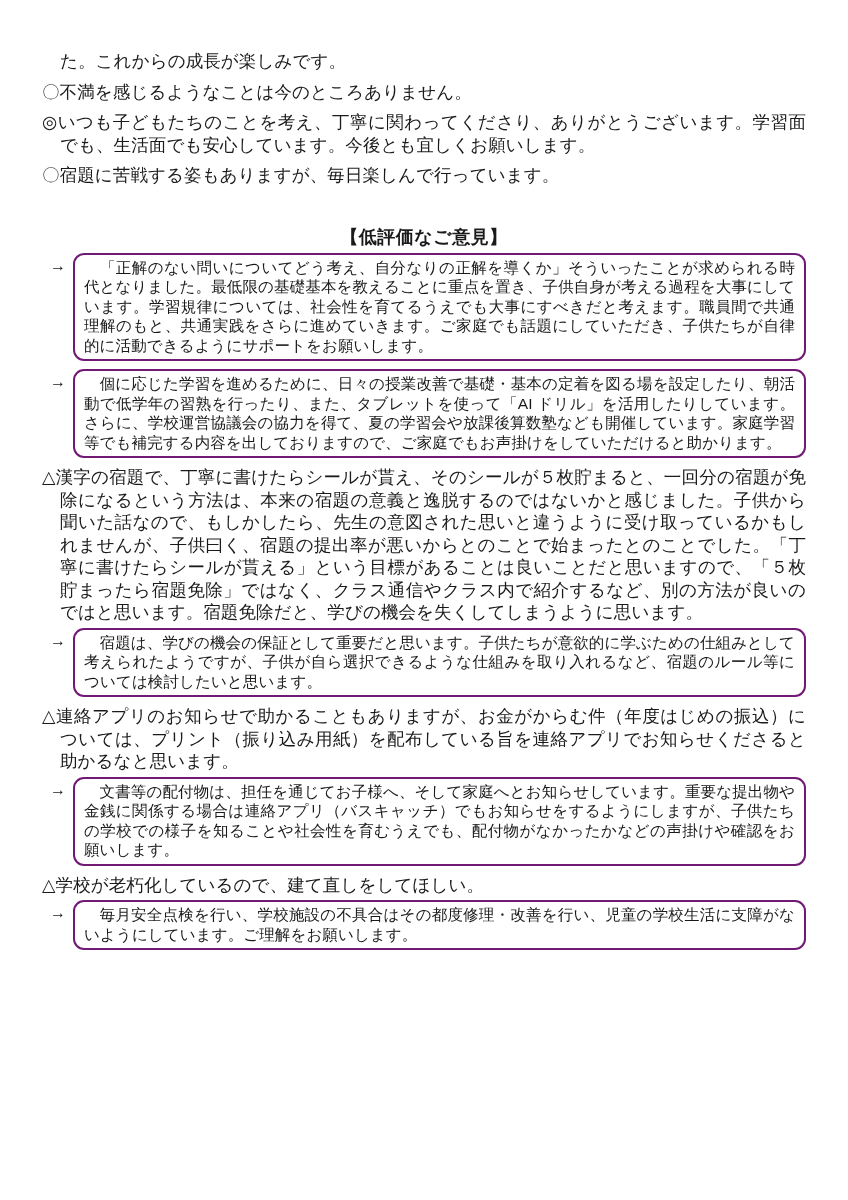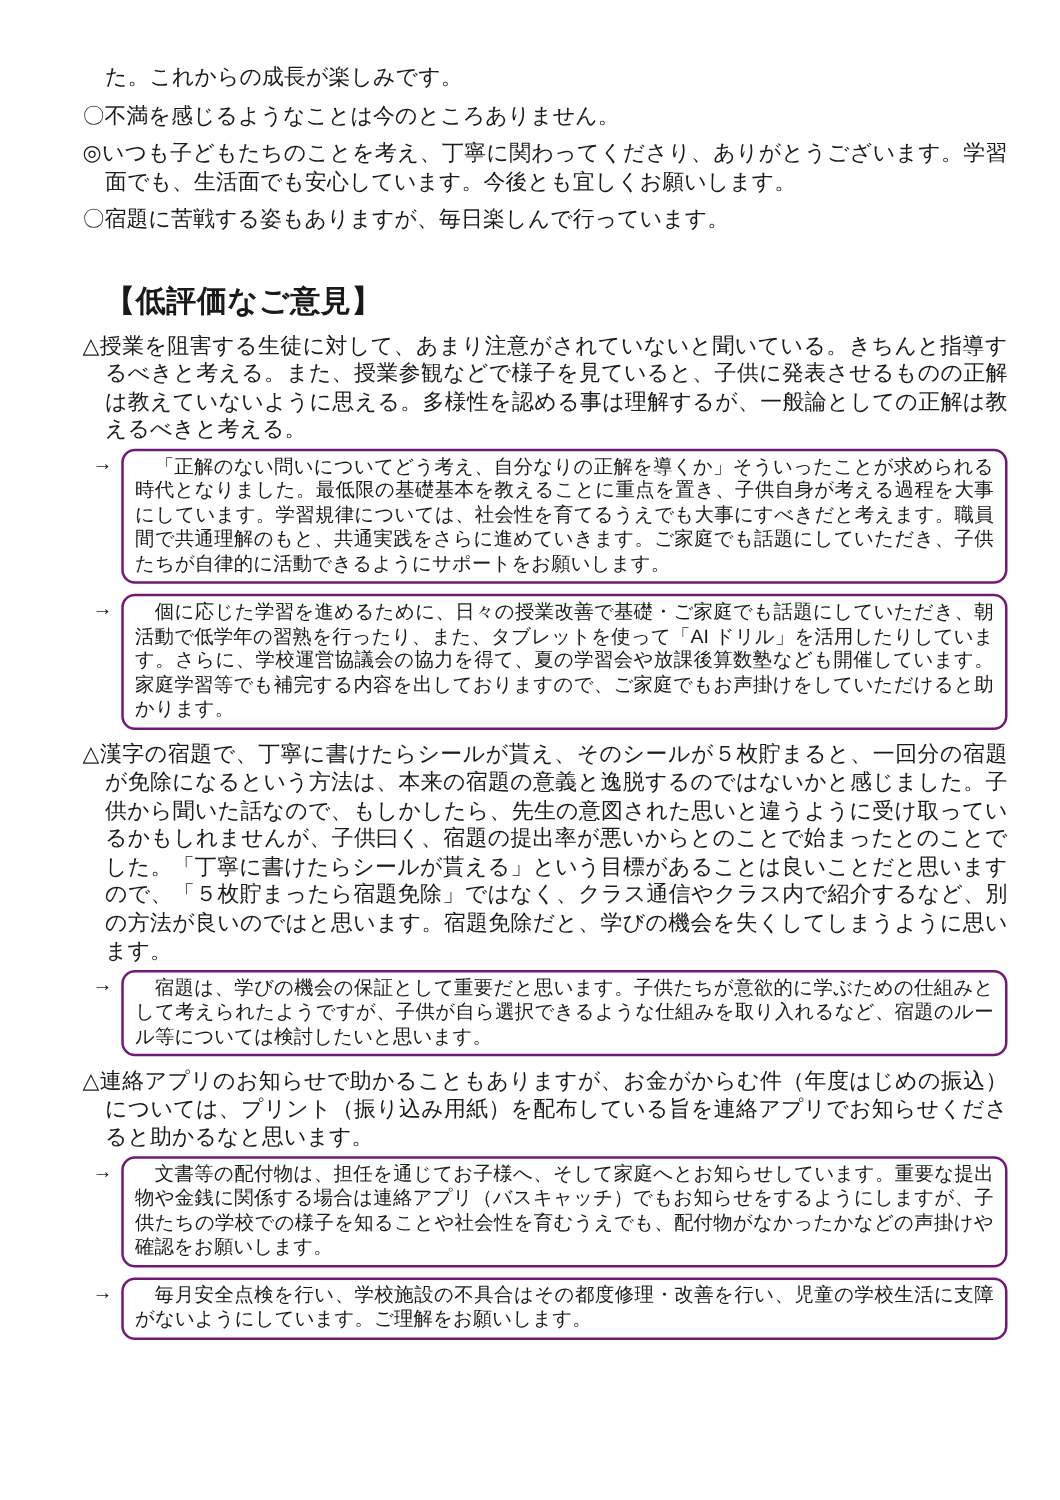--- a/index.html
+++ b/index.html
@@ -5,42 +5,43 @@
   * { box-sizing: border-box; margin: 0; padding: 0; }
   html, body {
     width: 848px; height: 1200px;
     background: #ffffff;
     color: #1a1a1a;
     font-family: "Liberation Sans", "DejaVu Sans", sans-serif;
     overflow: hidden;
   }
   .page {
     width: 848px; height: 1200px;
-    padding: 50px 42px 0 66px;
+    padding: 50px 42px 0 42px;
   }
   
   .para {
     font-size: 17.5px;
     line-height: 22.5px;
     text-align: justify;
     padding-left: 18px;
     text-indent: -18px;
     margin-top: 8px;
     letter-spacing: 0.1px;
   }
   
   .cont {
     text-indent: 0;
     margin-top: 0;
   }
   .heading {
-    font-size: 24px;
+    font-size: 18px;
     font-weight: bold;
-    margin: 38px 0 2px 18px;
+    margin: 38px 0 2px 0;
     letter-spacing: 0.5px;
+    text-align: center;
   }
   
   .reply {
     display: flex;
     align-items: flex-start;
     margin: 4px 0 8px 8px;
   }
   .arrow {
     flex: none;
     width: 23px;
@@ -66,43 +67,43 @@
 <div class="page">
 
   <p class="para cont">た。これからの成長が楽しみです。</p>
 
   <p class="para">〇不満を感じるようなことは今のところありません。</p>
   <p class="para">◎いつも子どもたちのことを考え、丁寧に関わってくださり、ありがとうございます。学習面でも、生活面でも安心しています。今後とも宜しくお願いします。</p>
   <p class="para">〇宿題に苦戦する姿もありますが、毎日楽しんで行っています。</p>
 
   <div class="heading">【低評価なご意見】</div>
 
-  <p class="para">△授業を阻害する生徒に対して、あまり注意がされていないと聞いている。きちんと指導するべきと考える。また、授業参観などで様子を見ていると、子供に発表させるものの正解は教えていないように思える。多様性を認める事は理解するが、一般論としての正解は教えるべきと考える。</p>
   <div class="reply">
     <span class="arrow">→</span>
     <div class="rbox">　「正解のない問いについてどう考え、自分なりの正解を導くか」そういったことが求められる時代となりました。最低限の基礎基本を教えることに重点を置き、子供自身が考える過程を大事にしています。学習規律については、社会性を育てるうえでも大事にすべきだと考えます。職員間で共通理解のもと、共通実践をさらに進めていきます。ご家庭でも話題にしていただき、子供たちが自律的に活動できるようにサポートをお願いします。</div>
   </div>
 
   <div class="reply">
     <span class="arrow">→</span>
-    <div class="rbox">　個に応じた学習を進めるために、日々の授業改善で基礎・ご家庭でも話題にしていただき、朝活動で低学年の習熟を行ったり、また、タブレットを使って「AI ドリル」を活用したりしています。さらに、学校運営協議会の協力を得て、夏の学習会や放課後算数塾なども開催しています。家庭学習等でも補完する内容を出しておりますので、ご家庭でもお声掛けをしていただけると助かります。</div>
+    <div class="rbox">　個に応じた学習を進めるために、日々の授業改善で基礎・基本の定着を図る場を設定したり、朝活動で低学年の習熟を行ったり、また、タブレットを使って「AI ドリル」を活用したりしています。さらに、学校運営協議会の協力を得て、夏の学習会や放課後算数塾なども開催しています。家庭学習等でも補完する内容を出しておりますので、ご家庭でもお声掛けをしていただけると助かります。</div>
   </div>
 
   <p class="para">△漢字の宿題で、丁寧に書けたらシールが貰え、そのシールが５枚貯まると、一回分の宿題が免除になるという方法は、本来の宿題の意義と逸脱するのではないかと感じました。子供から聞いた話なので、もしかしたら、先生の意図された思いと違うように受け取っているかもしれませんが、子供曰く、宿題の提出率が悪いからとのことで始まったとのことでした。「丁寧に書けたらシールが貰える」という目標があることは良いことだと思いますので、「５枚貯まったら宿題免除」ではなく、クラス通信やクラス内で紹介するなど、別の方法が良いのではと思います。宿題免除だと、学びの機会を失くしてしまうように思います。</p>
   <div class="reply">
     <span class="arrow">→</span>
     <div class="rbox">　宿題は、学びの機会の保証として重要だと思います。子供たちが意欲的に学ぶための仕組みとして考えられたようですが、子供が自ら選択できるような仕組みを取り入れるなど、宿題のルール等については検討したいと思います。</div>
   </div>
 
 
   <p class="para">△連絡アプリのお知らせで助かることもありますが、お金がからむ件（年度はじめの振込）については、プリント（振り込み用紙）を配布している旨を連絡アプリでお知らせくださると助かるなと思います。</p>
   <div class="reply">
     <span class="arrow">→</span>
     <div class="rbox">　文書等の配付物は、担任を通じてお子様へ、そして家庭へとお知らせしています。重要な提出物や金銭に関係する場合は連絡アプリ（バスキャッチ）でもお知らせをするようにしますが、子供たちの学校での様子を知ることや社会性を育むうえでも、配付物がなかったかなどの声掛けや確認をお願いします。</div>
   </div>
 
+  <p class="para">△学校が老朽化しているので、建て直しをしてほしい。</p>
 
   <div class="reply">
     <span class="arrow">→</span>
     <div class="rbox">　毎月安全点検を行い、学校施設の不具合はその都度修理・改善を行い、児童の学校生活に支障がないようにしています。ご理解をお願いします。</div>
   </div>
 
 </div>
 
 </body></html>

